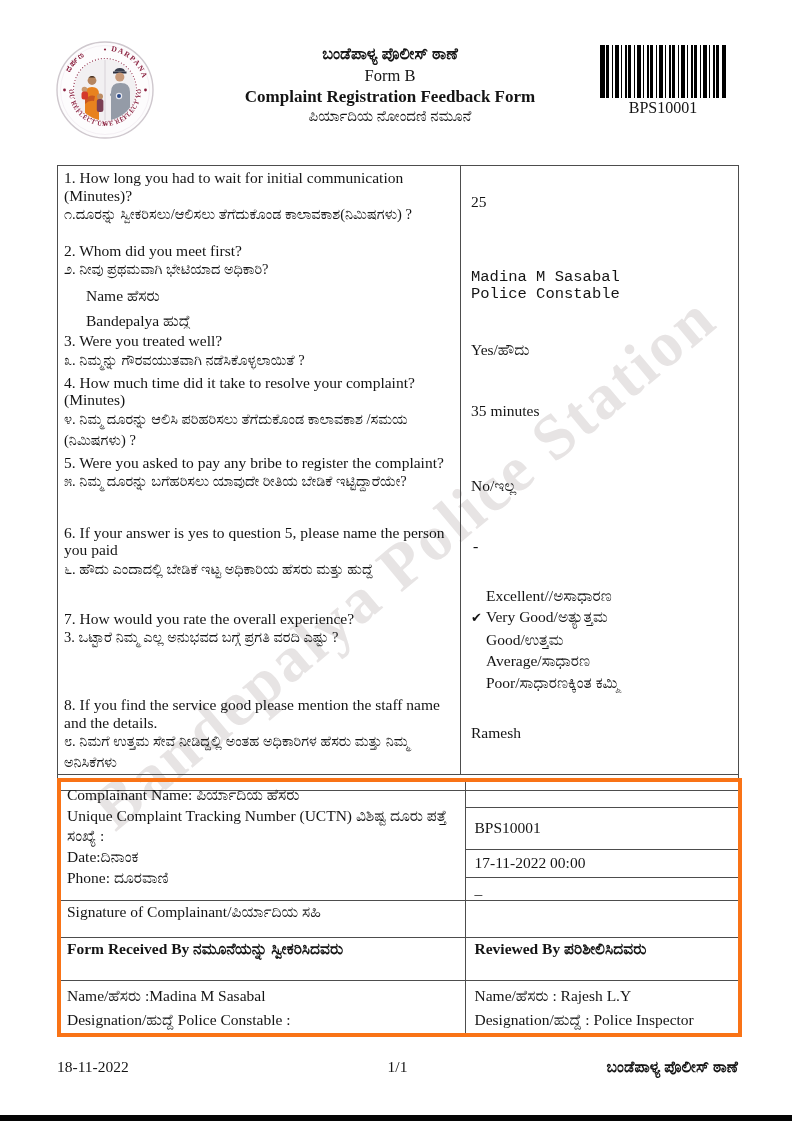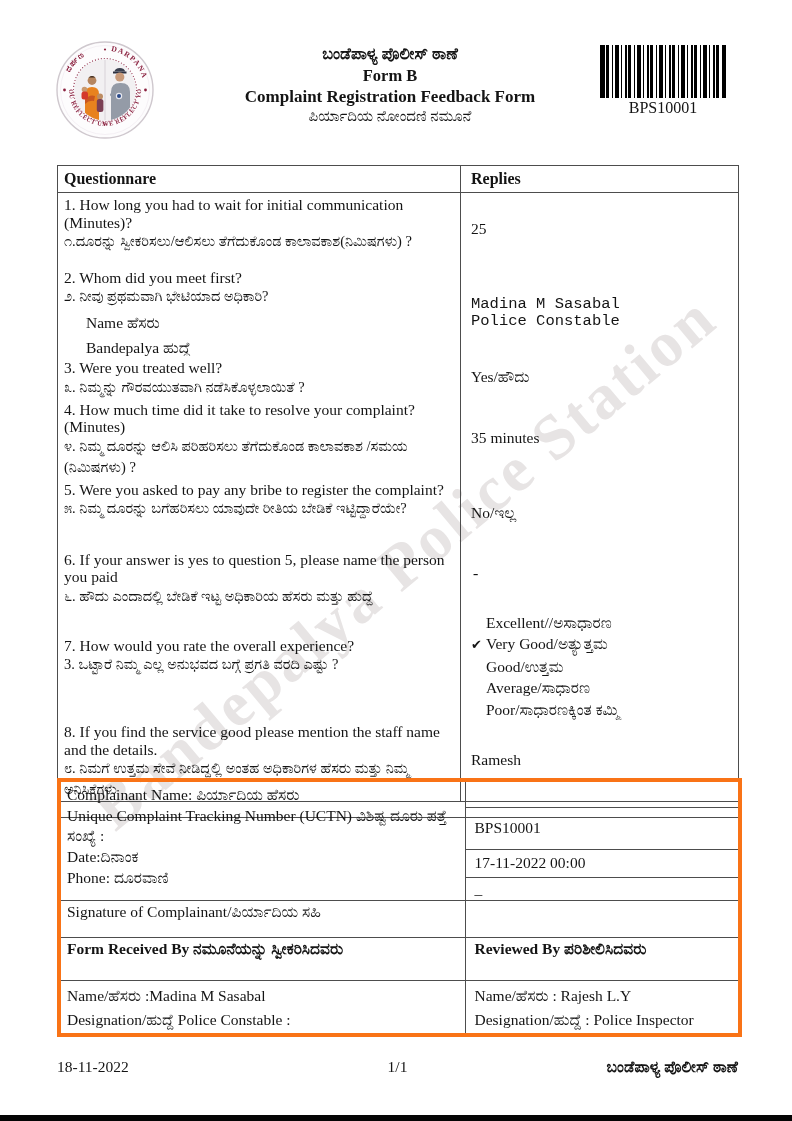--- a/index.html
+++ b/index.html
@@ -7,21 +7,21 @@
         font-family:"Liberation Serif",serif;color:#141414;}
   
   .watermark{position:absolute;left:78px;top:788px;z-index:0;
              transform:rotate(-40deg);transform-origin:0 0;
              font-family:"Liberation Serif",serif;font-weight:bold;
              font-size:64px;letter-spacing:3px;color:#e7e4e4;white-space:nowrap;}
   
   .logo{position:absolute;left:55px;top:40px;width:100px;height:100px;z-index:1;}
   .title-block{position:absolute;left:180px;width:420px;top:44px;z-index:1;text-align:center;}
   .t-kn{font-weight:bold;font-size:16px;line-height:19px;}
-  .t-formb{font-weight:bold;font-size:16.5px;line-height:19px;margin-top:3px;}
+  .t-formb{font-weight:normal;font-size:16.5px;line-height:19px;margin-top:3px;}
   .t-title{font-weight:bold;font-size:17px;line-height:19px;margin-top:2px;}
   .t-sub{font-size:15px;line-height:19px;margin-top:1px;}
   .bc{position:absolute;left:600px;top:45px;width:126px;z-index:1;text-align:center;}
   .bars{height:53px;border-left:3px solid #000;border-right:3px solid #000;
         background:repeating-linear-gradient(90deg,
           #000 0 2px,#fff 2px 3px,#000 3px 6px,#fff 6px 9px,#000 9px 10px,
           #fff 10px 12px,#000 12px 16px,#fff 16px 18px,#000 18px 19px,#fff 19px 22px);}
   .bc-label{font-size:16px;margin-top:1px;}
   
   table{border-collapse:collapse;table-layout:fixed;position:absolute;z-index:1;background:transparent;}
@@ -124,24 +124,20 @@
     <div class="bars"></div>
     <div class="bc-label">BPS10001</div>
   </div>
 
   <table class="t1">
     <colgroup>
         <col style="width:403px">
         <col style="width:278px">
       </colgroup>
     <tbody>
-        <tr style="height:27px">
-      <th>Questionnare</th>
-      <th class="r">Replies</th>
-    </tr>
     <tr style="height:73px">
       <td class="q">
             <div class="en">1. How long you had to wait for initial communication (Minutes)?</div>
           <div class="kn">೧.ದೂರನ್ನು ಸ್ವೀಕರಿಸಲು/ಆಲಿಸಲು ತೆಗೆದುಕೊಂಡ ಕಾಲಾವಕಾಶ(ನಿಮಿಷಗಳು) ?</div>
           </td>
       <td class="r">25</td>
     </tr>
     <tr style="height:80px">
       <td class="q">
             <div class="en">2. Whom did you meet first?</div>

